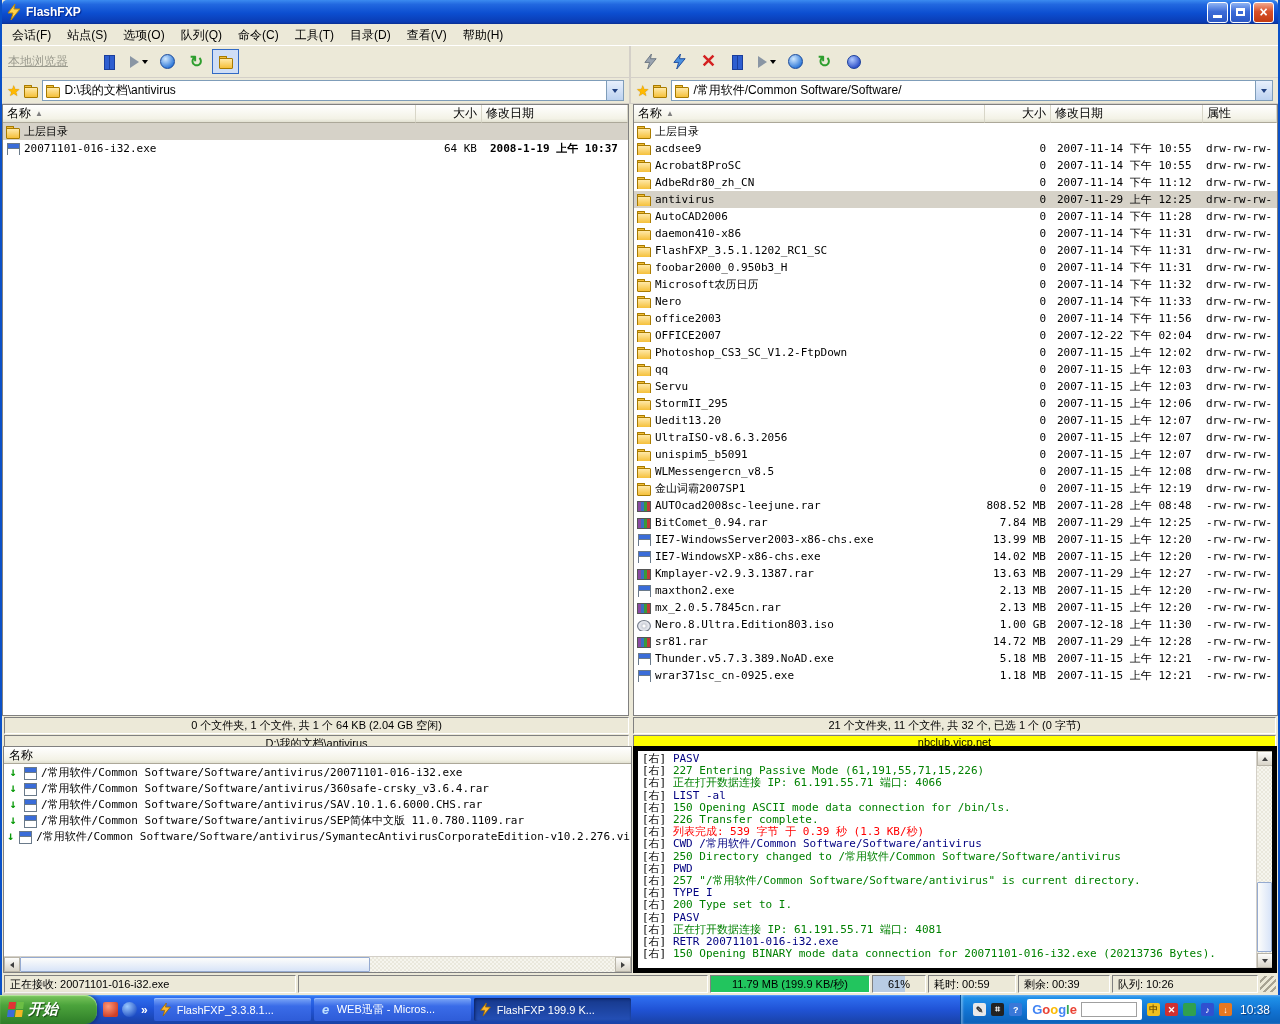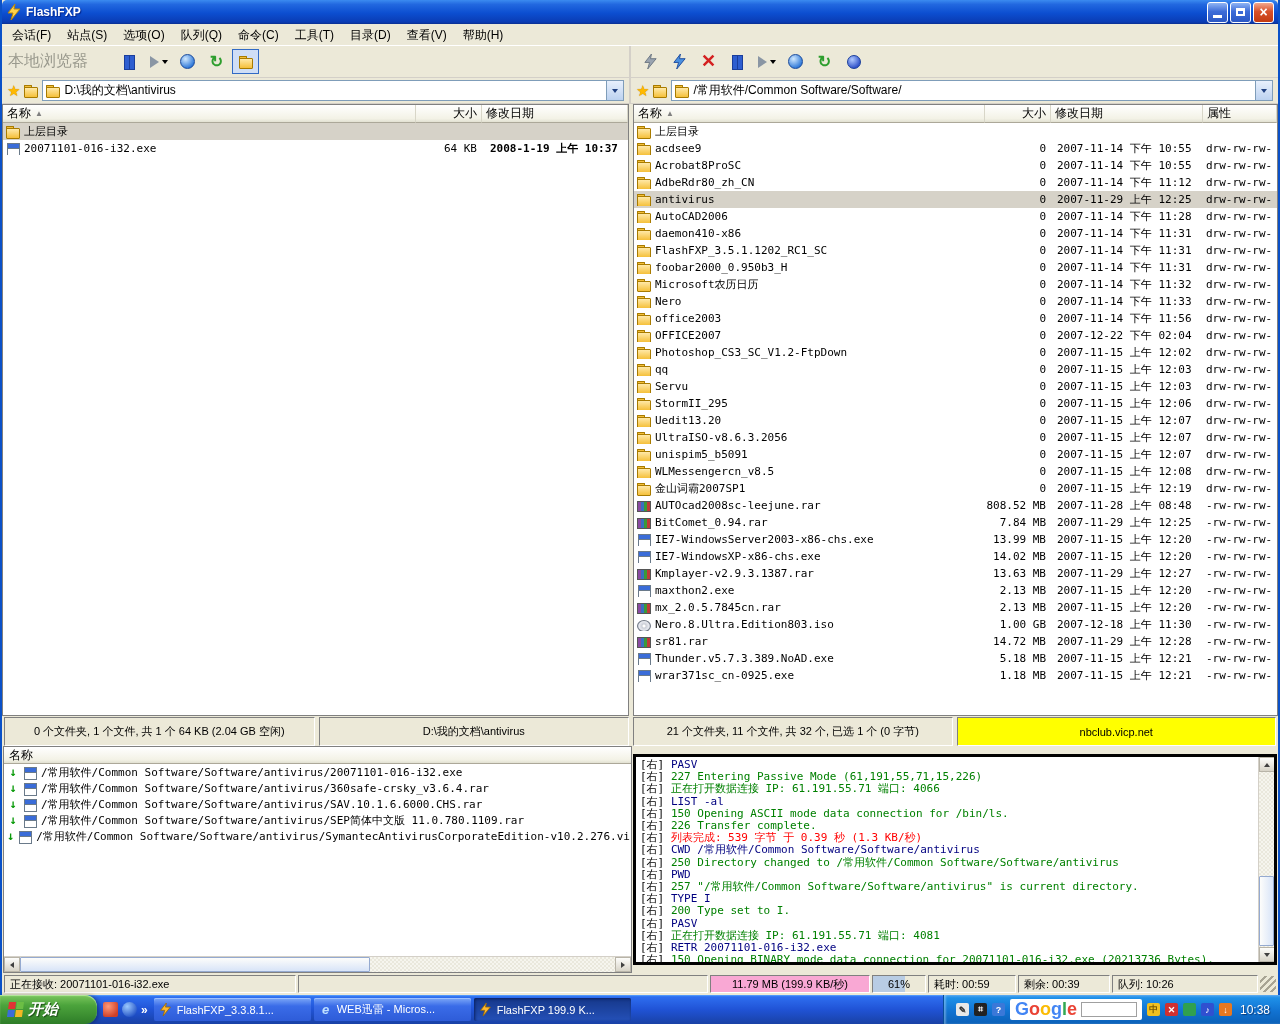--- a/index.html
+++ b/index.html
@@ -21,21 +21,21 @@
 
   
   .menubar { height:22px; flex:0 0 22px; display:flex; align-items:center; background:#ECE9D8; border-bottom:1px solid #fff; padding-left:2px; }
   .menu-item { padding:0 8px; font-size:12px; line-height:22px; color:#000; cursor:default; }
 
   
   .toolrow { height:32px; flex:0 0 32px; display:flex; background:#ECE9D8; border-bottom:1px solid #D4D0C8; }
   .tb { display:flex; align-items:center; gap:2px; padding:0 6px; }
   .tb.leftTB { width:629px; border-right:2px solid #D4D0C8; }
   .tb.rightTB { flex:1; }
-  .tb-label { color:#9a9a8e; font-size:16px; margin-right:26px; }
+  .tb-label { color:#9a9a8e; font-size:12px; margin-right:26px;text-decoration:underline; }
   .tbtn { height:25px; min-width:27px; display:flex; align-items:center; justify-content:center; gap:1px; border:1px solid transparent; background:transparent; cursor:default; }
   .tbtn.pressed { background:#CFDEF6; border:1px solid #316AC5; }
   .i-pause { position:relative; width:11px; height:13px; }
   .i-pause::before,.i-pause::after { content:""; position:absolute; top:0; width:4px; height:13px; background:#2E5ED0; border:1px solid #1A3E9C; }
   .i-pause::before { left:0; } .i-pause::after { right:0; }
   .i-play { width:0; height:0; border-left:9px solid #8A96A4; border-top:6px solid transparent; border-bottom:6px solid transparent; }
   .i-caret { width:0; height:0; border-top:4px solid #000; border-left:3px solid transparent; border-right:3px solid transparent; margin-left:2px; }
   .i-globe { width:15px; height:15px; border-radius:50%; background:radial-gradient(circle at 35% 30%,#CFE8FF,#2E78D8 75%); border:1px solid #1A4A9C; }
   .i-refresh { color:#2E9E2E; font-size:16px; font-weight:bold; line-height:15px; }
   .i-x { color:#D42020; font-size:18px; font-weight:bold; line-height:15px; }
@@ -85,54 +85,54 @@
   .fic.folder::before,.fic.updir::before { content:""; position:absolute; left:0; top:1px; width:6px; height:3px; background:#F5C03A; border:1px solid #A87B00; border-bottom:none; border-radius:1px 1px 0 0; }
   .fic.folder::after,.fic.updir::after { content:""; position:absolute; left:0; top:3px; width:12px; height:9px; background:linear-gradient(#FFE9A8,#F5C03A); border:1px solid #A87B00; border-radius:1px; }
   .fic.updir { color:#0A8A0A; font-weight:bold; font-size:11px; text-align:center; z-index:1; text-shadow:0 0 1px #fff; }
   .fic.rar { top:1px; height:11px; width:12px; background:linear-gradient(90deg,#8A4BA0 0 25%,#3A6FC0 25% 50%,#3A9A3A 50% 75%,#C03A3A 75% 100%); border:1px solid #555; }
   .fic.exe::after { content:""; position:absolute; left:1px; top:1px; width:11px; height:11px; background:#fff; border:1px solid #6A7A8A; }
   .fic.exe::before { content:""; position:absolute; left:1px; top:1px; width:11px; height:4px; background:#3A6CD8; border:1px solid #6A7A8A; z-index:1; }
   .fic.iso { top:1px; width:12px; height:12px; border-radius:50%; background:radial-gradient(circle,#fff 18%,#C8CCD4 22%,#E8EAF0 60%,#9AA2B0); border:1px solid #707884; }
 
   
   .statusrow { height:30px; flex:0 0 30px; display:flex; background:#ECE9D8; }
-  .statgroup { display:flex; flex-direction:row; }
+  .statgroup { display:flex; flex-direction:column; }
   .statgroup.leftS { width:629px; }
   .statgroup.rightS { flex:1; }
   .sline { flex:1; margin:1px 2px 0 2px; border:1px solid; border-color:#808080 #FFF #FFF #808080; font-size:11px; display:flex; align-items:center; justify-content:center; background:#ECE9D8; white-space:nowrap; }
   .sline.host { background:#FFFF00; }
 
   
   .bottomrow { height:227px; flex:0 0 227px; display:flex; background:#ECE9D8; }
   .queuepane { width:629px; margin-left:1px; background:#fff; border:1px solid #808080; display:flex; flex-direction:column; overflow:hidden; }
   .qhead { height:17px; flex:0 0 17px; background:linear-gradient(#FFFFFF,#F3F2E6 80%,#E2E1D2); border-bottom:1px solid #ACA899; font-size:12px; padding-left:5px; line-height:16px; }
   .qbody { flex:1; overflow:hidden; }
   .qitem { height:16px; line-height:16px; display:flex; align-items:center; gap:4px; font:11px "DejaVu Sans Mono",monospace; padding-left:3px; white-space:nowrap; }
   .qic { color:#0A9A0A; font-weight:bold; font-size:12px; width:12px; text-align:center; }
   .hscroll { height:16px; flex:0 0 16px; background:repeating-conic-gradient(#F6F5EE 0 25%,#EAE8DC 0 50%) 0 0/4px 4px; display:flex; border-top:1px solid #D4D0C8; }
   .sbtn { width:16px; height:15px; background:linear-gradient(#FDFDFB,#D8D4C8); border:1px solid #B8B4A8; display:flex; align-items:center; justify-content:center; }
   .tri-l { width:0; height:0; border-right:4px solid #404040; border-top:3px solid transparent; border-bottom:3px solid transparent; }
   .tri-r { width:0; height:0; border-left:4px solid #404040; border-top:3px solid transparent; border-bottom:3px solid transparent; }
   .tri-u { width:0; height:0; border-bottom:4px solid #404040; border-left:3px solid transparent; border-right:3px solid transparent; }
   .tri-d { width:0; height:0; border-top:4px solid #404040; border-left:3px solid transparent; border-right:3px solid transparent; }
   .hthumb { width:350px; height:15px; background:linear-gradient(#FDFDFB,#D8E4F8); border:1px solid #95AAD0; border-radius:1px; }
 
-  .logpane { flex:1; margin:8px 1px; background:#fff; border:3px solid #000000; position:relative; padding:2px 20px 2px 4px; overflow:hidden; }
+  .logpane { flex:1; margin:0 1px; background:#fff; border:5px solid #000000; position:relative; padding:2px 20px 2px 4px; overflow:hidden; }
   .logline { font:11px "DejaVu Sans Mono",monospace; line-height:12.2px; white-space:nowrap; }
   .lp { color:#000; }
   .vscroll { position:absolute; right:0; top:0; bottom:0; width:16px; background:repeating-conic-gradient(#F6F5EE 0 25%,#EAE8DC 0 50%) 0 0/4px 4px; border-left:1px solid #D4D0C8; display:flex; flex-direction:column; }
   .vthumb { height:70px; margin-top:auto; background:linear-gradient(90deg,#FDFDFB,#D8E4F8); border:1px solid #95AAD0; border-radius:1px; margin-bottom:16px; width:15px; }
   .vscroll .sbtn.up { position:absolute; top:0; } .vscroll .sbtn.down { position:absolute; bottom:0; }
 
   
   .statusbar { height:22px; flex:0 0 22px; display:flex; align-items:center; gap:2px; background:#ECE9D8; padding:0 2px; }
   .seg { border:1px solid; border-color:#808080 #FFF #FFF #808080; font-size:11px; display:flex; align-items:center; padding:0 5px; height:18px; white-space:nowrap; background:#ECE9D8; }
   .seg.recv { width:292px; }
   .seg.fill { flex:1; }
-  .seg.speed { width:160px; background:#f9a8d4; justify-content:center; }
+  .seg.speed { width:160px; background:#22c55e; justify-content:center; }
   .seg.prog { width:54px; position:relative; justify-content:center; padding:0; }
   .seg.prog .pfill { position:absolute; left:0; top:0; bottom:0; background:#B8CCE4; }
   .seg.prog .plabel { position:relative; z-index:1; }
   .seg.elapsed { width:88px; } .seg.remain { width:92px; } .seg.qtime { width:146px; }
   .grip { width:16px; height:16px; background:repeating-linear-gradient(135deg,transparent 0 3px,#A8A494 3px 5px); }
 
   
   .taskbar { position:absolute; bottom:0; left:0; width:1280px; height:29px; display:flex; align-items:center;
     background:linear-gradient(180deg,#5CA8FF 0%,#2E6EF0 6%,#2053D6 50%,#1941A5 100%); }
   .startbtn { width:97px; height:29px; display:flex; align-items:center; gap:5px; padding:0 14px 0 8px; border-radius:0 12px 12px 0;
@@ -148,21 +148,21 @@
   .tasks { display:flex; gap:3px; align-items:center; }
   .taskbtn { width:157px; height:23px; border-radius:2px; color:#fff; font-size:11px; display:flex; align-items:center; gap:4px; padding:0 5px;
     background:linear-gradient(180deg,#7DA8F8,#3A6CE8 35%,#2E5CD8); box-shadow:inset 0 1px 0 #9CC0FF; overflow:hidden; white-space:nowrap; }
   .taskbtn.active { background:linear-gradient(180deg,#16388A,#2450B8); box-shadow:inset 1px 1px 3px #0A2060; }
   .task-ic { width:14px; height:14px; flex:0 0 14px; display:flex; align-items:center; justify-content:center; }
   .task-ic.ie { color:#BFE0FF; font-weight:bold; font-style:italic; font-size:13px; }
   .tray { margin-left:auto; height:29px; display:flex; align-items:center; gap:5px; padding:0 10px 0 12px;
     background:linear-gradient(180deg,#4EA3F0 0%,#1E90E8 10%,#1173D2 55%,#0B60B8 100%); border-left:1px solid #084E98; box-shadow:inset 2px 0 2px rgba(255,255,255,.3); }
   .ticon { width:13px; height:13px; border-radius:2px; font-size:9px; color:#fff; display:flex; align-items:center; justify-content:center; font-weight:bold; }
   .gbox { background:#fff; border-radius:2px; height:21px; display:flex; align-items:center; padding:0 5px; gap:4px; }
-  .glogo { font-size:18px; font-weight:normal; }
+  .glogo { font-size:13px; font-weight:normal; }
   .glogo b:nth-child(1){color:#4285F4;} .glogo b:nth-child(2){color:#EA4335;} .glogo b:nth-child(3){color:#FBBC05;}
   .glogo b:nth-child(4){color:#4285F4;} .glogo b:nth-child(5){color:#34A853;} .glogo b:nth-child(6){color:#EA4335;}
   .ginput { width:56px; height:15px; border:1px solid #A0A0A0; background:#fff; }
   .clock { color:#fff; font-size:12px; margin-left:3px; text-shadow:1px 1px 1px #0A3A78; }
 </style>
 </head>
 <body>
 
 <div class="win">
 

